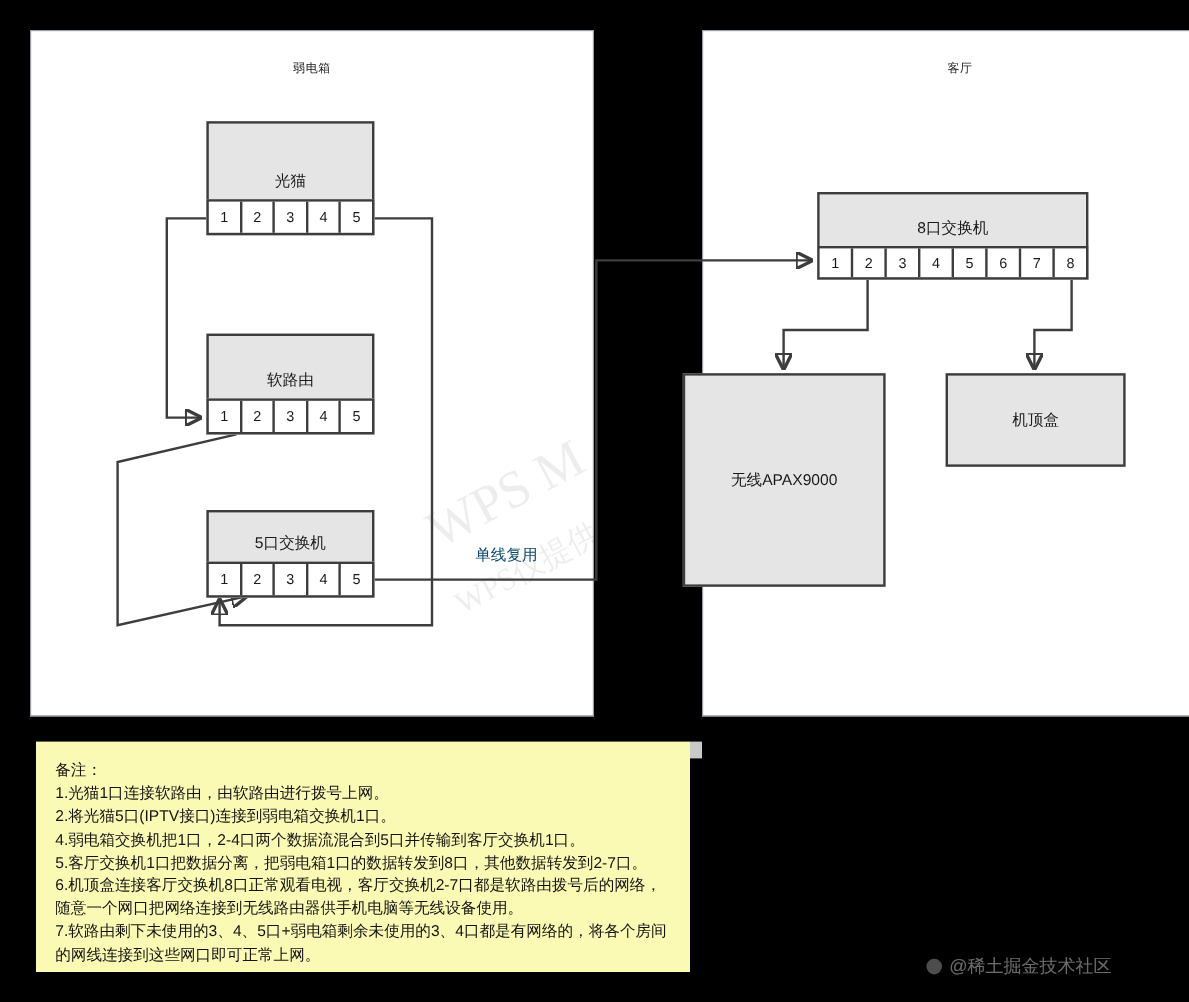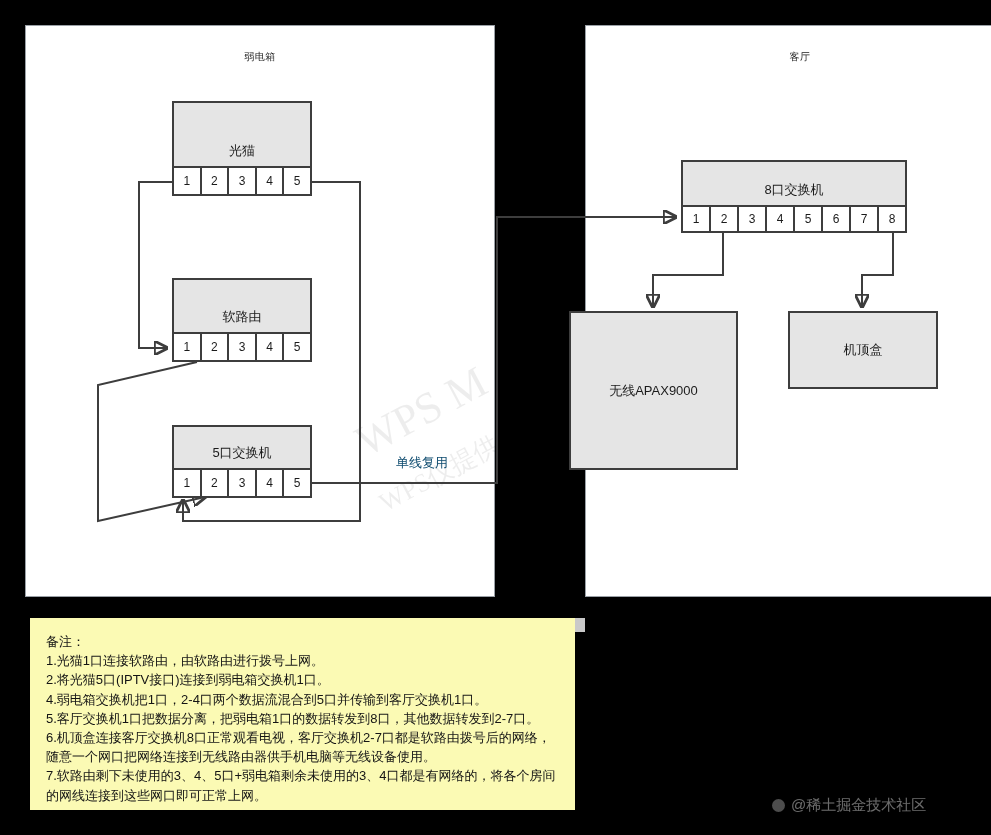--- a/index.html
+++ b/index.html
@@ -251,21 +251,21 @@
       <div class="port">2</div>
       <div class="port">3</div>
       <div class="port">4</div>
       <div class="port">5</div>
       <div class="port">6</div>
       <div class="port">7</div>
       <div class="port">8</div>
     </div>
   </div>
 
-  <div class="device plain" id="dev-wireless-ap" style="left:569px; top:311px; width:169px; height:159px;">
+  <div class="device plain" id="dev-wireless-ap" style="left:569px; top:311px; width:169px; height:178px;">
     <div class="dev-label">无线APAX9000</div>
   </div>
 
   <div class="device plain" id="dev-set-top-box" style="left:788px; top:311px; width:150px; height:78px;">
     <div class="dev-label">机顶盒</div>
   </div>
 
   <div id="notes">
     <div class="notes-corner"></div>
     <div class="note-line">备注：</div>

